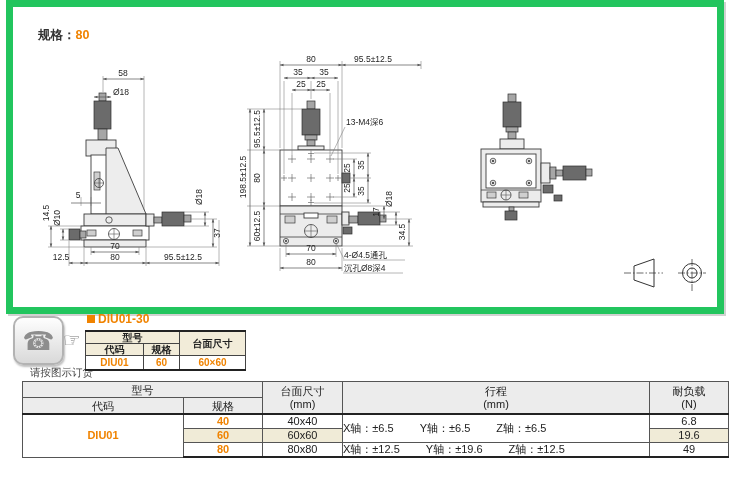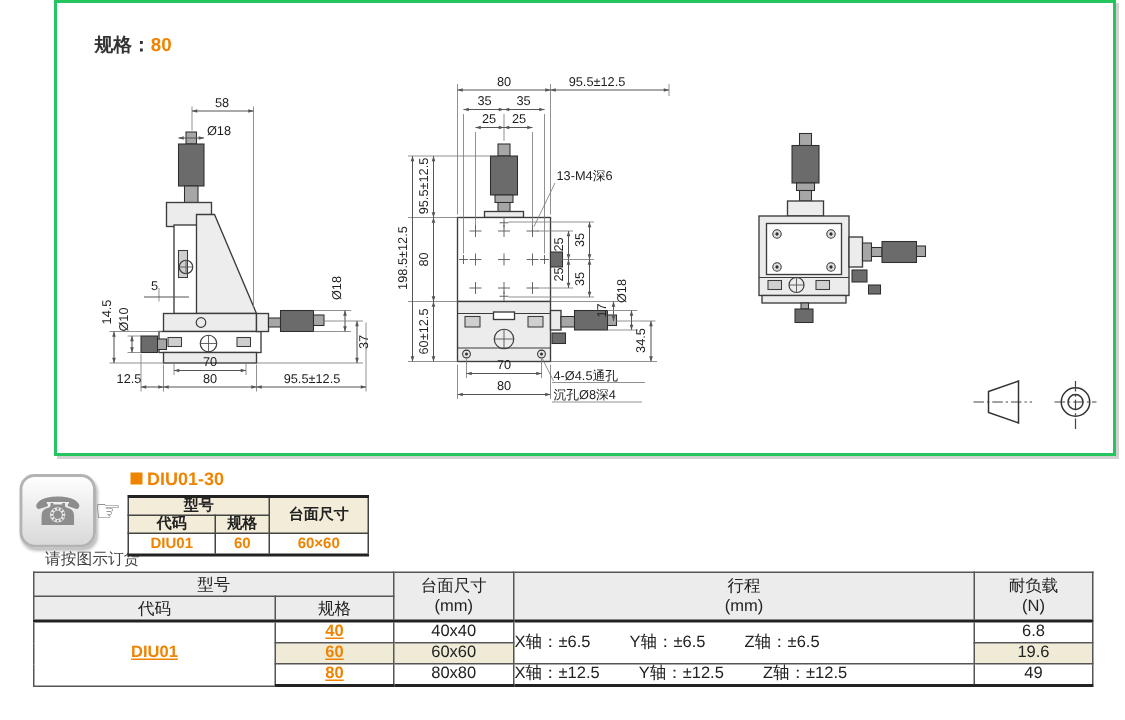--- a/index.html
+++ b/index.html
@@ -1,21 +1,21 @@
 <!DOCTYPE html>
 <html><head>
 <meta charset="utf-8">
 <style>
   html,body{margin:0;padding:0;background:#fff;}
   body{width:750px;height:480px;font-family:"Liberation Sans","DejaVu Sans",sans-serif;color:#222;}
   .sheet{position:relative;width:750px;height:480px;overflow:hidden;background:#fff;}
 
   
-  .panel{position:absolute;left:36px;top:0;width:704px;height:300px;background:#fff;
-         border:2px solid #22c55e;box-shadow:2px 2px 0 rgba(0,0,0,0.18);}
+  .panel{position:absolute;left:6px;top:0;width:704px;height:300px;background:#fff;
+         border:7px solid #22c55e;box-shadow:2px 2px 0 rgba(0,0,0,0.18);}
   .spec-line{position:absolute;left:25px;top:20px;font-size:12.5px;font-weight:bold;color:#333;}
   .spec-line .v{color:#f08300;}
   svg.draw{position:absolute;left:0;top:0;}
   .proj-caption{position:absolute;left:584px;top:278px;width:120px;text-align:right;
                 font-size:11px;color:#333;}
 
   
   .p0{fill:#fff;stroke:#3c3c3c;stroke-width:0.9}
   .p1{fill:#ececec;stroke:#3c3c3c;stroke-width:0.9}
   .p2{fill:#cfcfcf;stroke:#3c3c3c;stroke-width:0.7}
@@ -52,21 +52,21 @@
   .stable .sdata td{color:#f08300;font-weight:bold;height:13px;line-height:13px;border-bottom:2px solid #222;background:#fff;}
 
   
   .btable{position:absolute;left:22px;top:381px;width:706px;font-size:11px;text-align:center;}
   .btable th,.btable td{border:1px solid #555;padding:0;}
   .btable thead th{background:#ececec;font-weight:normal;color:#222;height:15px;line-height:14px;}
   .btable thead th div{line-height:13px;}
   .btable .thk{border-bottom:2px solid #222;}
   .btable tbody td{height:13px;line-height:13px;background:#fff;}
   .btable tbody tr:last-child td{border-bottom:2px solid #222;}
-  .btable .orange{color:#f08300;font-weight:bold;text-decoration:underline;}
+  .btable .orange{color:#f08300;font-weight:bold;}
   .btable .hl{background:#f0ebd7;}
   .trw{display:flex;justify-content:flex-start;gap:26px;}
 </style>
 </head>
 <body>
 
 <div class="sheet">
 
   <div class="panel">
     <div class="spec-line">
@@ -393,21 +393,21 @@
         <td class="orange hl">60</td>
         <td class="hl">60x60</td>
         <td class="hl">19.6</td>
       </tr>
       <tr>
         <td class="orange">80</td>
         <td>80x80</td>
         <td>
           <div class="trw">
             <span>X轴：±12.5</span>
-            <span>Y轴：±12.5</span>
+            <span>Y轴：±19.6</span>
             <span>Z轴：±12.5</span>
           </div>
         </td>
         <td>49</td>
       </tr>
     </tbody>
   </table>
 
 </div>
 

